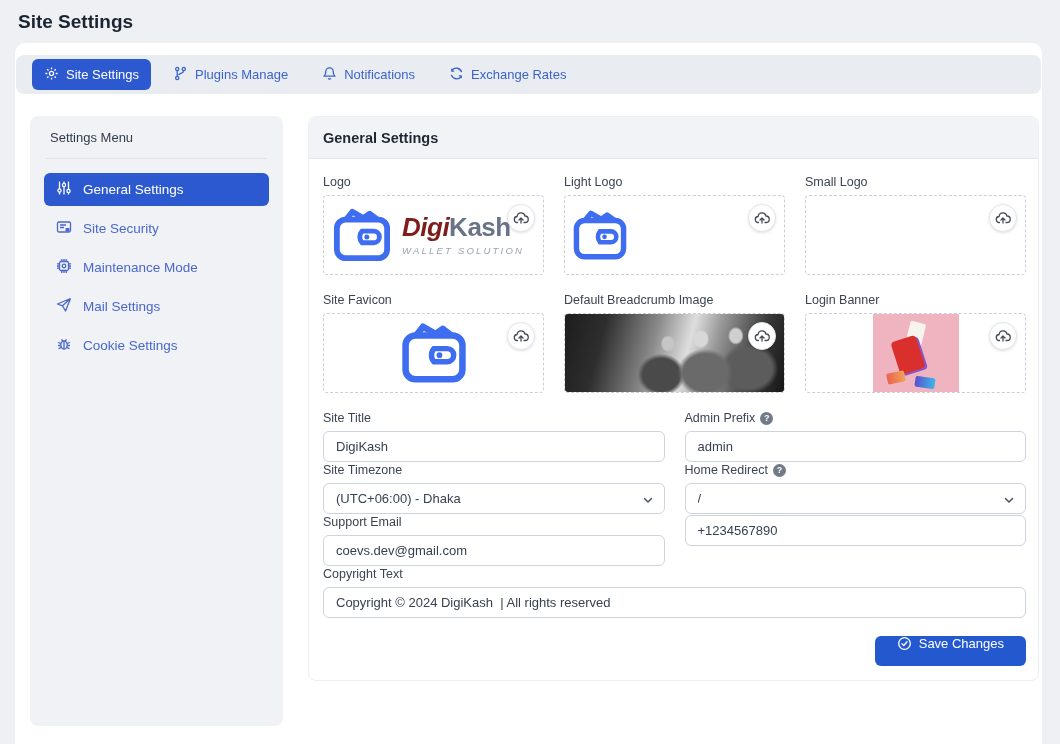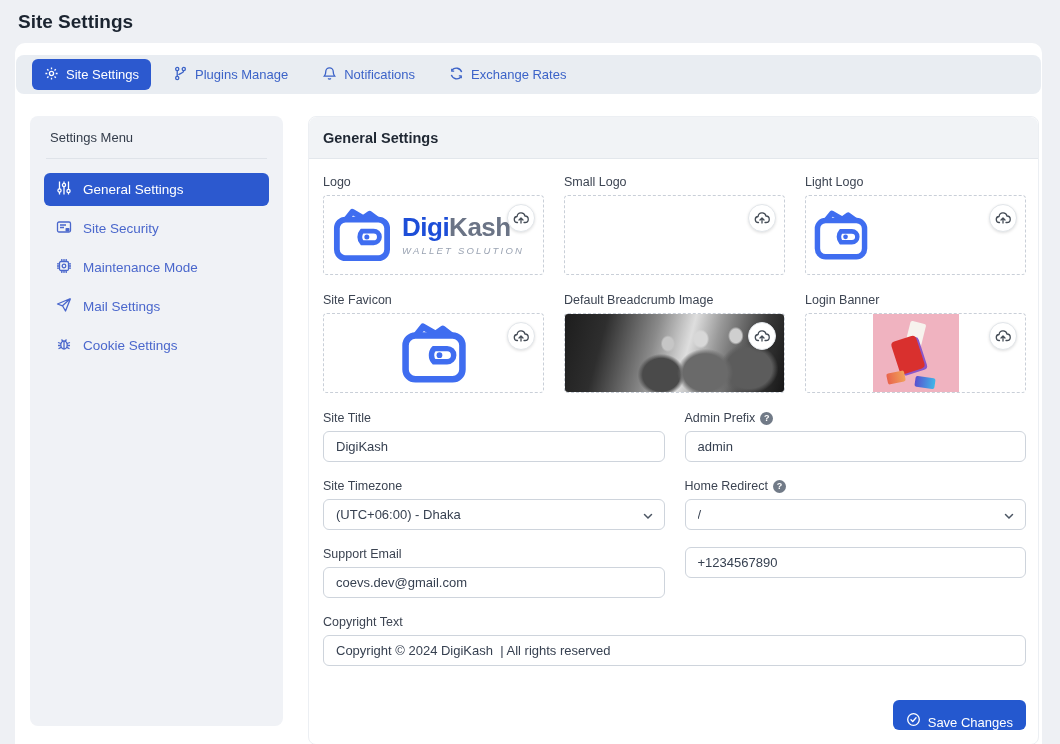--- a/index.html
+++ b/index.html
@@ -81,21 +81,21 @@
     width:28px; height:28px; border-radius:50%;
     background:#ffffff; border:1px solid #e2e6ea;
     box-shadow:0 1px 3px rgba(0,0,0,.12);
     display:flex; align-items:center; justify-content:center;
     cursor:pointer;
   }
   
   .logo-flex { display:flex; align-items:center; height:100%; padding-left:6px; gap:8px; }
   .brand-text { line-height:1; }
   .brand-name { font-size:26px; font-weight:bold; letter-spacing:-0.5px; }
-  .brand-name .p1 { color:#1d4ed8; }
+  .brand-name .p1 { color:#7f1d1d;font-style:italic; }
   .brand-name .p2 { color:#6b7486; }
   .brand-tagline { font-size:9.5px; color:#9aa3b2; letter-spacing:2.2px; margin-top:6px;font-style:italic; }
   .center-content { display:flex; align-items:center; justify-content:center; height:100%; }
   
   .banner-art { width:86px; height:100%; margin:0 auto; background:#f0b3c0; position:relative; }
   .banner-art .receipt { position:absolute; left:34px; top:8px; width:16px; height:30px; background:#f7f3ee; transform:rotate(14deg); border-radius:2px; }
   .banner-art .phone { position:absolute; left:22px; top:24px; width:26px; height:34px; background:#d9302e; transform:rotate(-18deg); border-radius:4px; box-shadow:2px 2px 0 #8a57c9; }
   .banner-art .card1 { position:absolute; left:14px; top:58px; width:18px; height:11px; background:linear-gradient(90deg,#e9634c,#f0a35a); transform:rotate(-12deg); border-radius:2px; }
   .banner-art .card2 { position:absolute; left:42px; top:63px; width:20px; height:11px; background:linear-gradient(90deg,#5a4fcf,#3fb7e8); transform:rotate(8deg); border-radius:2px; }
   
@@ -105,44 +105,44 @@
       radial-gradient(14px 16px at 62% 32%, #d8d8d8 0 45%, transparent 60%),
       radial-gradient(13px 15px at 78% 28%, #cfcfcf 0 45%, transparent 60%),
       radial-gradient(12px 14px at 47% 38%, #c6c6c6 0 45%, transparent 60%),
       radial-gradient(40px 34px at 64% 75%, #6a6a6a 0 55%, transparent 70%),
       radial-gradient(42px 36px at 84% 70%, #5c5c5c 0 55%, transparent 70%),
       radial-gradient(34px 30px at 44% 78%, #4a4a4a 0 55%, transparent 70%),
       linear-gradient(105deg, #1d1d1d 0%, #2e2e2e 18%, #8a8a8a 40%, #dedede 55%, #9a9a9a 66%, #3a3a3a 85%, #161616 100%);
   }
   
   .form-grid { display:grid; grid-template-columns:1fr 1fr; column-gap:20px; row-gap:0; }
-  .form-group { margin-bottom:17px; }
+  .form-group { margin-bottom:1px; }
   .form-group.full { grid-column:1 / span 2; }
   .text-input, .select {
     width:100%; height:31px;
     border:1px solid #ced4dc; border-radius:6px;
     background:#ffffff; padding:0 12px;
     font-family:"Liberation Sans", sans-serif;
     font-size:13px; color:#374151; outline:none;
   }
   .select-wrap { position:relative; }
   .select-wrap .chev { position:absolute; right:11px; top:9px; pointer-events:none; }
   .help-badge {
     width:13px; height:13px; border-radius:50%;
     background:#717a87; color:#ffffff;
     font-size:9px; font-weight:bold;
     display:inline-flex; align-items:center; justify-content:center;
   }
   
   .save-row { display:flex; justify-content:flex-end; margin-top:17px; }
   .save-btn {
-    display:flex; align-items:flex-end; gap:7px;
+    display:flex; align-items:flex-start; gap:7px;
     background:#2458cf; color:#ffffff; border:none;
     font-family:"Liberation Sans", sans-serif;
-    font-size:13px; height:30px; padding:0 13px;
+    font-size:13px; height:30px; padding:0 22px;
     border-radius:6px; cursor:pointer;
   }
   
   .wallet-sm { width:64px; }
 </style>
 </head>
 <body>
 
 <svg width="0" height="0" style="position:absolute">
   <defs>
@@ -263,38 +263,38 @@
               </div>
               <div class="upload-btn">
                   <svg width="16" height="16" viewBox="0 0 16 16" fill="none" stroke="#444c56" stroke-width="1.3" stroke-linecap="round" stroke-linejoin="round">
                     <path d="M4.5 12.5a3 3 0 0 1-.4-6A4 4 0 0 1 12 6a2.8 2.8 0 0 1 0 6.5h-1"></path>
                     <path d="M8 13V8.2M6 10l2-2 2 2"></path>
                   </svg>
                 </div>
             </div>
           </div>
           <div>
-            <div class="field-label">Small Logo</div>
-            <div class="upload-box">
-              <div class="upload-btn">
-                  <svg width="16" height="16" viewBox="0 0 16 16" fill="none" stroke="#444c56" stroke-width="1.3" stroke-linecap="round" stroke-linejoin="round">
-                    <path d="M4.5 12.5a3 3 0 0 1-.4-6A4 4 0 0 1 12 6a2.8 2.8 0 0 1 0 6.5h-1"></path>
-                    <path d="M8 13V8.2M6 10l2-2 2 2"></path>
-                  </svg>
-                </div>
-            </div>
-          </div>
-          <div>
             <div class="field-label">Light Logo</div>
             <div class="upload-box">
               <div class="logo-flex">
                 <svg width="58" height="58" viewBox="0 0 64 60">
                     <use href="#wallet-mark"></use>
                   </svg>
               </div>
+              <div class="upload-btn">
+                  <svg width="16" height="16" viewBox="0 0 16 16" fill="none" stroke="#444c56" stroke-width="1.3" stroke-linecap="round" stroke-linejoin="round">
+                    <path d="M4.5 12.5a3 3 0 0 1-.4-6A4 4 0 0 1 12 6a2.8 2.8 0 0 1 0 6.5h-1"></path>
+                    <path d="M8 13V8.2M6 10l2-2 2 2"></path>
+                  </svg>
+                </div>
+            </div>
+          </div>
+          <div>
+            <div class="field-label">Small Logo</div>
+            <div class="upload-box">
               <div class="upload-btn">
                   <svg width="16" height="16" viewBox="0 0 16 16" fill="none" stroke="#444c56" stroke-width="1.3" stroke-linecap="round" stroke-linejoin="round">
                     <path d="M4.5 12.5a3 3 0 0 1-.4-6A4 4 0 0 1 12 6a2.8 2.8 0 0 1 0 6.5h-1"></path>
                     <path d="M8 13V8.2M6 10l2-2 2 2"></path>
                   </svg>
                 </div>
             </div>
           </div>
         </div>
 

